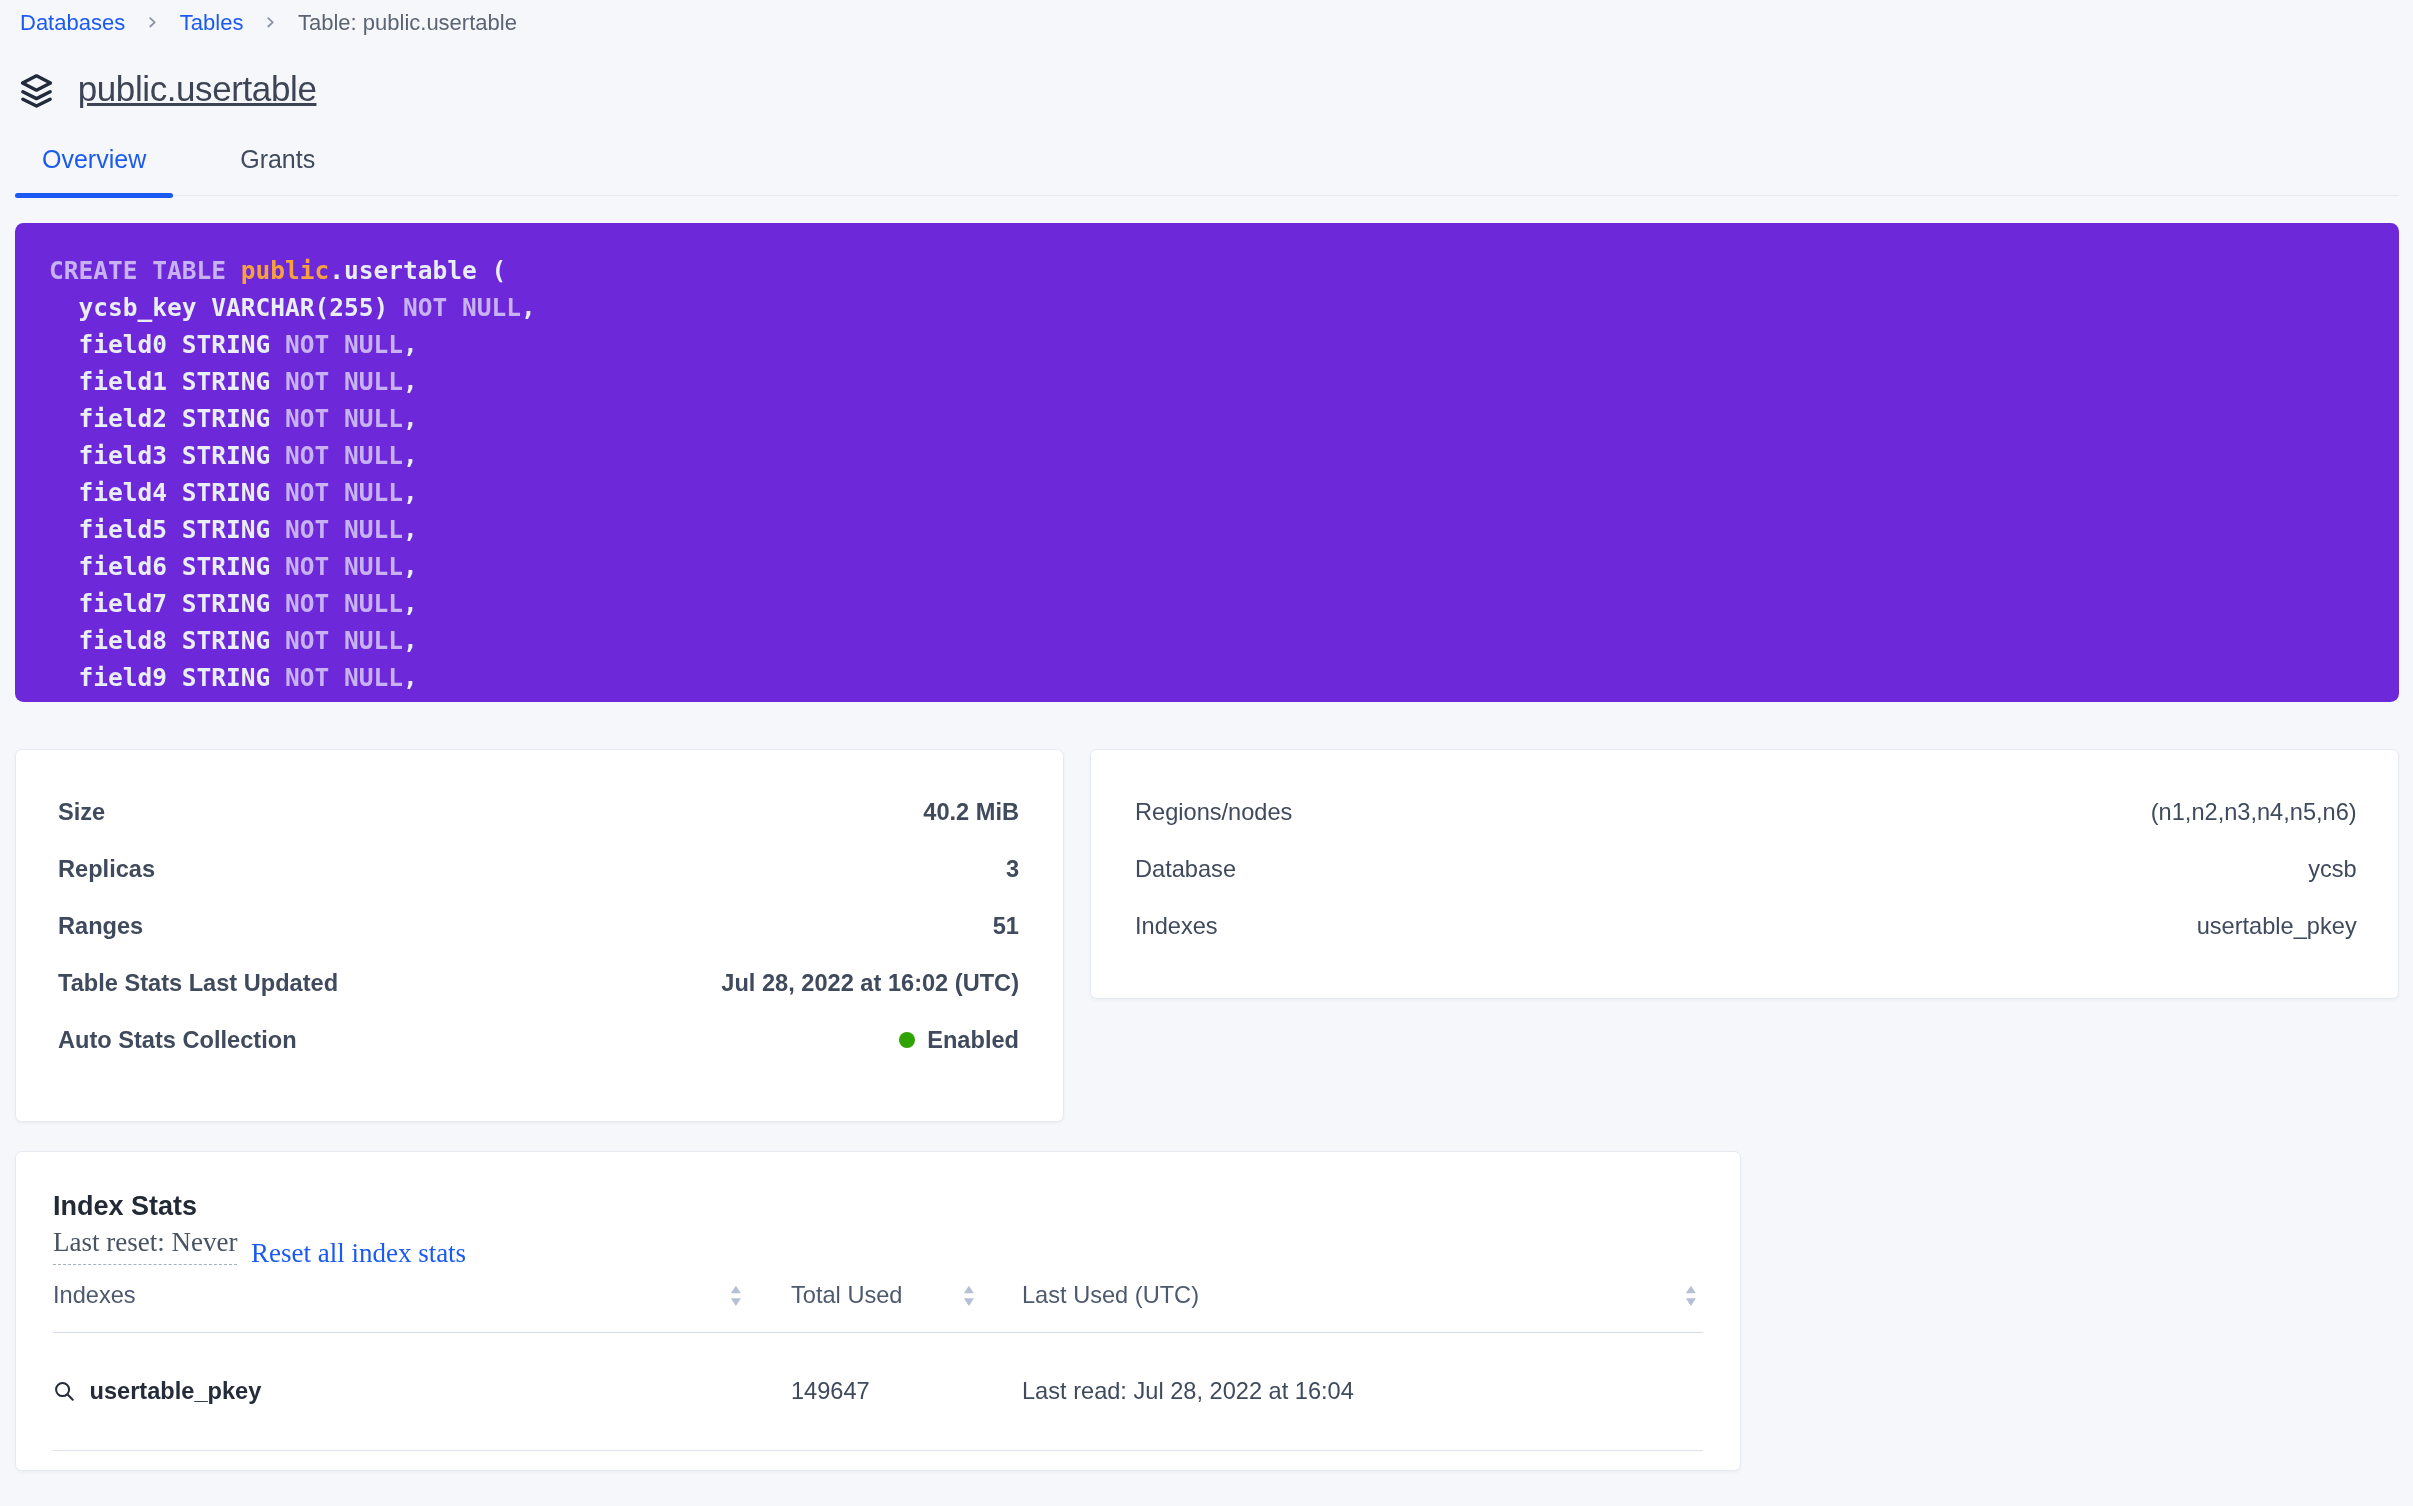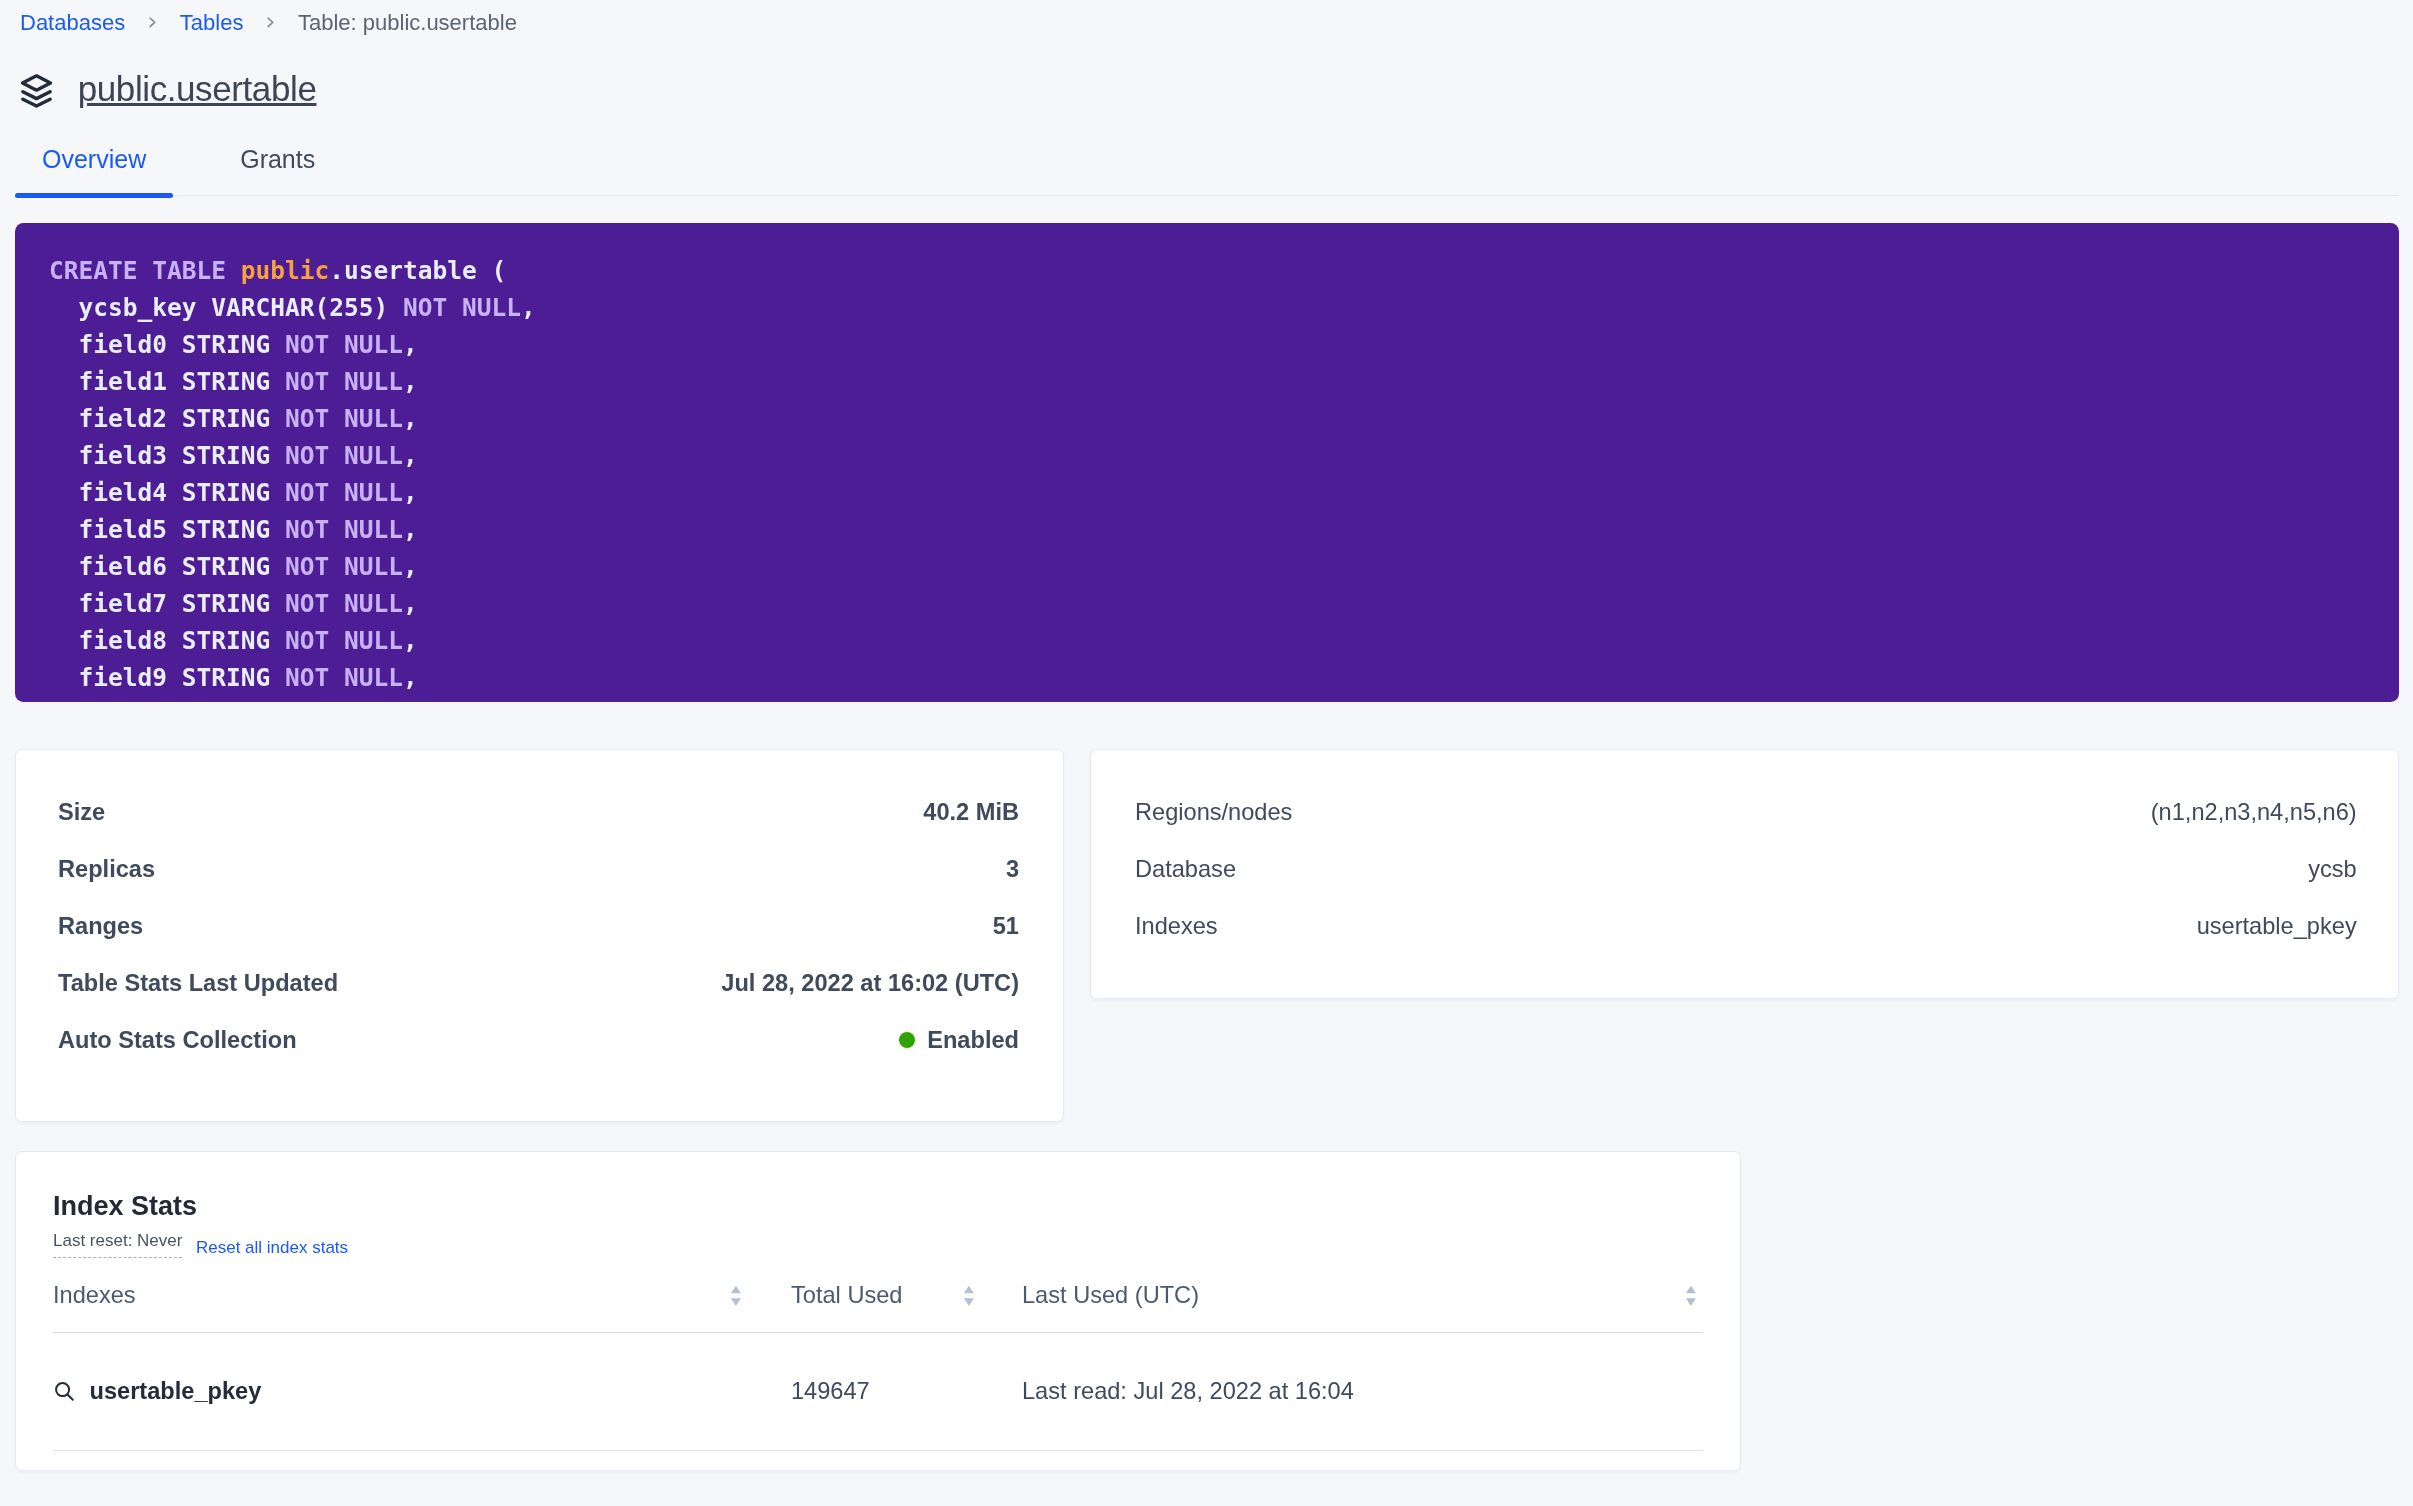--- a/index.html
+++ b/index.html
@@ -23,21 +23,21 @@
   .title-row h1 { font-size:35px; font-weight:500; color:#3d4555; letter-spacing:-0.4px;text-decoration:underline; }
 
   
   .tabs { display:flex; margin-top:32px; border-bottom:1.7px solid #e4e8ef; height:51px; position:relative; }
   .tab { position:relative; padding:0 27px; margin-right:40px; font-size:25px; color:#3f4a5c; display:flex; align-items:flex-start; cursor:pointer; }
   .tab.active { color:#1b5af2; }
   .tab.active::after { content:""; position:absolute; left:0; right:0; bottom:-3.4px; height:5px; border-radius:3.4px; background:#1b5af2; }
 
   
   .codebox {
-    margin-top:27px; height:479px; background:#4c1d95; border-radius:8.4px;
+    margin-top:27px; height:479px; background:#6d28d9; border-radius:8.4px;
     padding:29px 34px; overflow:hidden;
     font-family:"DejaVu Sans Mono", monospace; font-size:24.5px; line-height:37px;
     white-space:pre;
   }
   .tok-plain  { color:#e9edf5; font-weight:bold; }
   .tok-kw     { color:#c8b2f4; font-weight:bold; }
   .tok-schema { color:#f5a13d; font-weight:bold; }
 
   
   .cards-row { display:flex; gap:26px; margin-top:47px; align-items:flex-start; }
@@ -52,21 +52,21 @@
   .card-left  .kv-row { padding:0 44px 0 42px; }
   .card-right .kv-row { padding:0 41px 0 44px; }
   .kv-label { color:#3f4a5c; }
   .kv-value { color:#3f4a5c; display:flex; align-items:center; }
   .status-dot { width:16px; height:16px; border-radius:50%; background:#2fa302; margin-right:12.6px; }
 
   
   .istats { margin-top:29.5px; width:1726px; height:320px; padding:39px 37px 0; overflow:hidden; }
   .istats-head { display:flex; justify-content:space-between; align-items:baseline; height:34px;flex-direction:column; }
   .istats-title { font-size:27px; font-weight:700; color:#242a35; }
-  .istats-actions { display:flex; align-items:flex-end; gap:13.5px; font-size:17px; }
+  .istats-actions { display:flex; align-items:center; gap:13.5px; font-size:27px;font-family:Liberation Serif, serif; }
   .last-reset { color:#4a5362; border-bottom:1.7px dashed #a6b0c0; padding-bottom:5.9px; cursor:default; }
   .reset-link { color:#1b5af2; cursor:pointer;margin-top:16px; }
 
   .istats-grid { display:grid; grid-template-columns:738px 231px 1fr; }
   .istats-header { margin-top:34px; height:74px; border-bottom:1.7px solid #d4dae6; }
   .istats-header .cell { display:flex; align-items:center; font-size:23.6px; color:#4d596e; }
   .cell.c1 { padding-right:49px; }
   .cell.c2 { padding-right:47px; }
   .cell.c3 { padding-right:6.7px; }
   .sort-icon { margin-left:auto; display:flex; }

